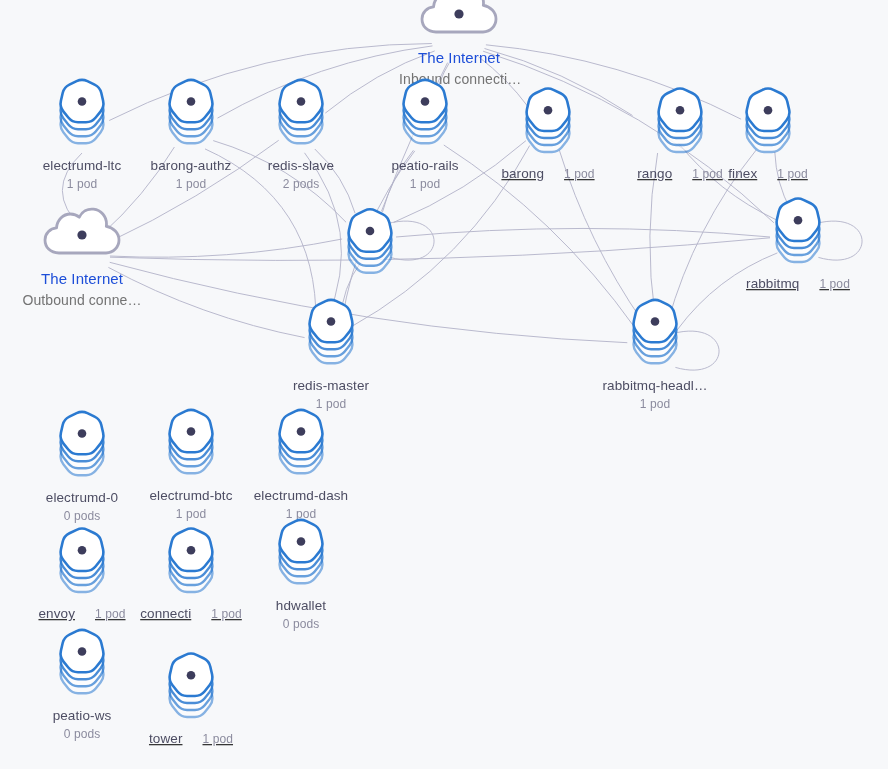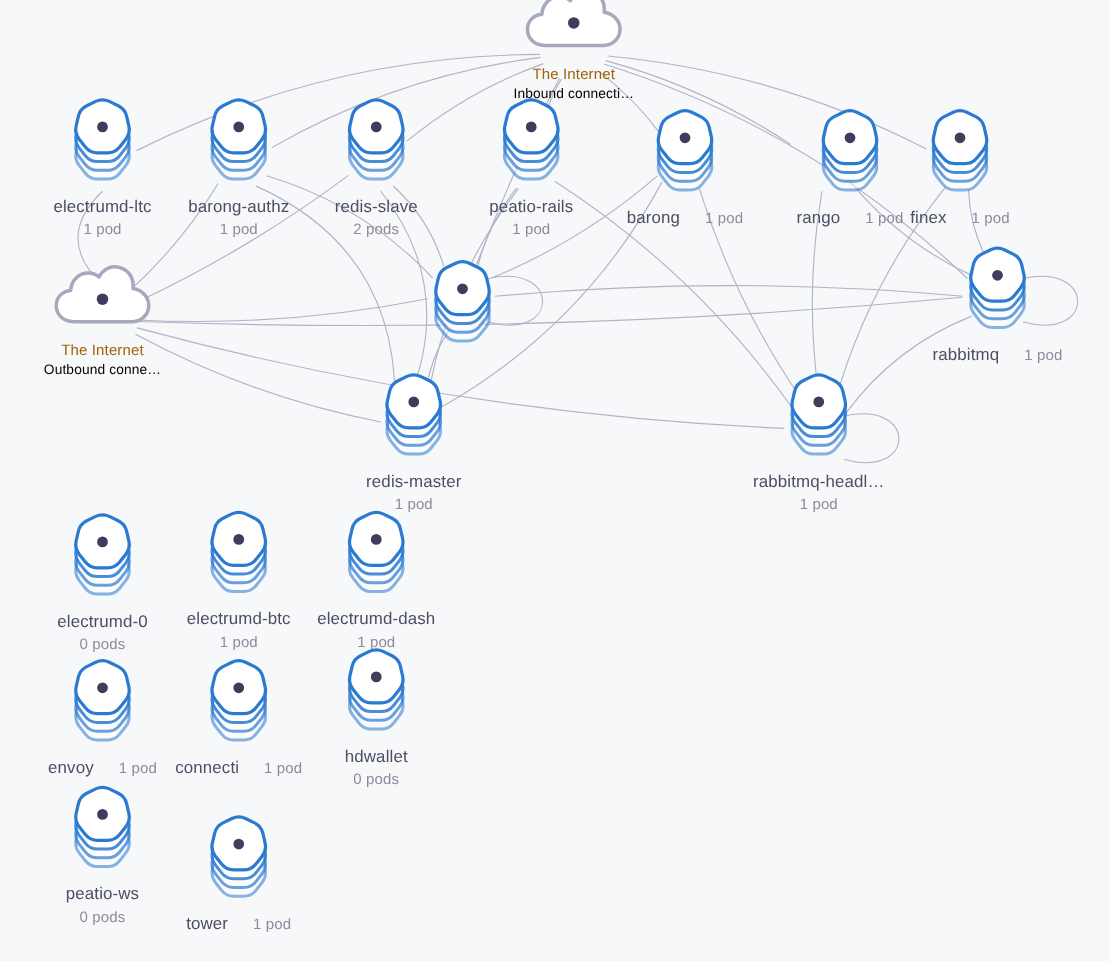--- a/index.html
+++ b/index.html
@@ -73,31 +73,32 @@
     white-space: nowrap;
     letter-spacing: 0.1px;
   }
   
   .node.inline-sub .node-labels {
     display: flex;
     align-items: baseline;
     justify-content: center;
     gap: 20px;
     white-space: nowrap;
+    text-decoration: underline;
   }
   .node.inline-sub .node-sublabel {
     font-size: 12px;
   }
   .node.cloud .node-label {
-    color: #a16207;
-    font-size: 12px;
+    color: #1d4ed8;
+    font-size: 15px;
   }
   .node.cloud .node-sublabel {
-    color: #000000;
-    font-size: 11px;
+    color: #737373;
+    font-size: 14px;
   }
   .node.cloud .node-glyph { height: 60px; }
 </style>
 </head>
 <body>
 
 <div id="topology-canvas">
   <svg id="edge-layer" viewBox="0 0 888 769" width="888" height="769">
       <path d="M431.8,43.5 Q261.5,44.3 109.2,120.5" fill="none" stroke="#b2b2c8" stroke-width="0.9"></path>
       <path d="M432.5,45.9 Q317.8,60.6 217.5,118.1" fill="none" stroke="#b2b2c8" stroke-width="0.9"></path>

